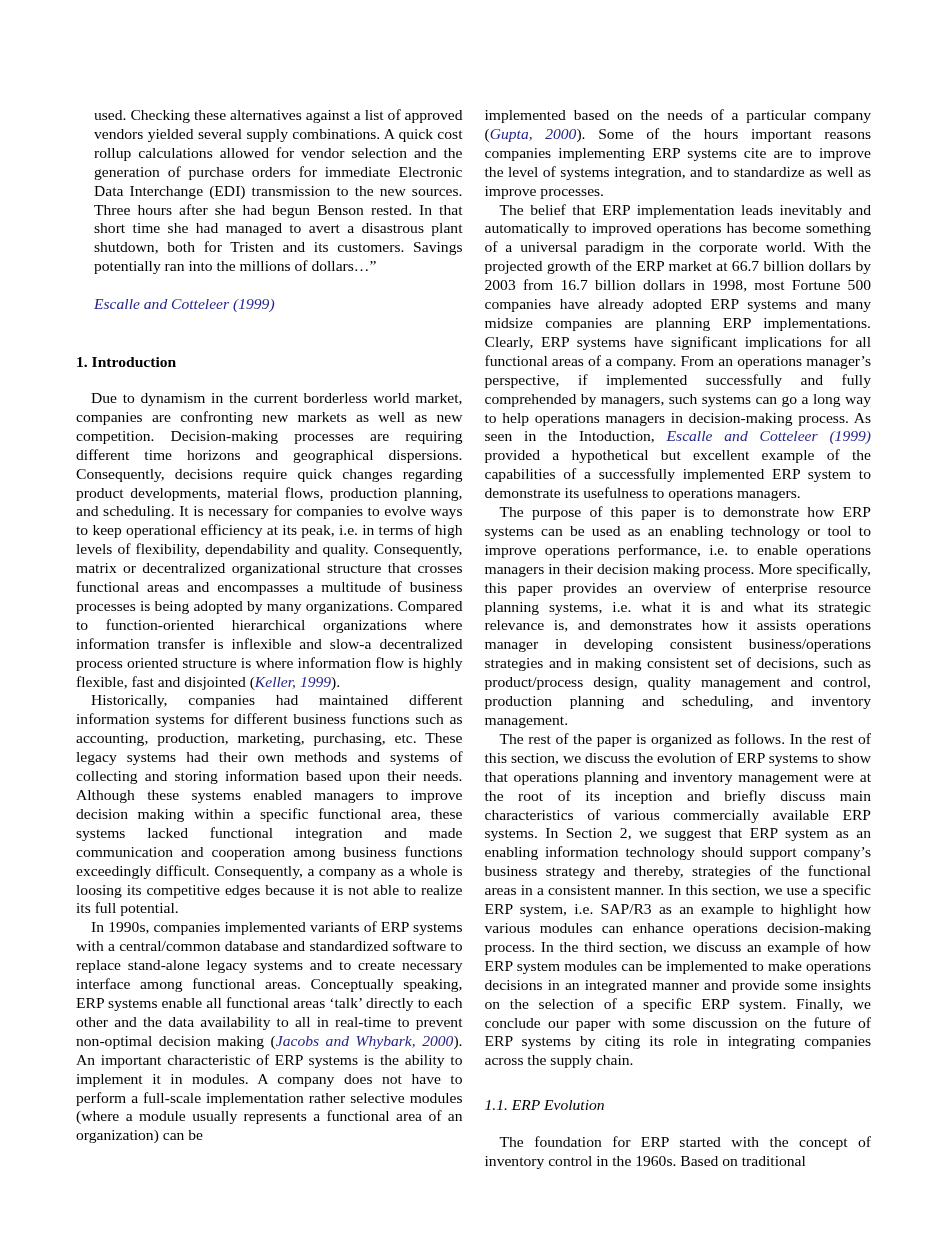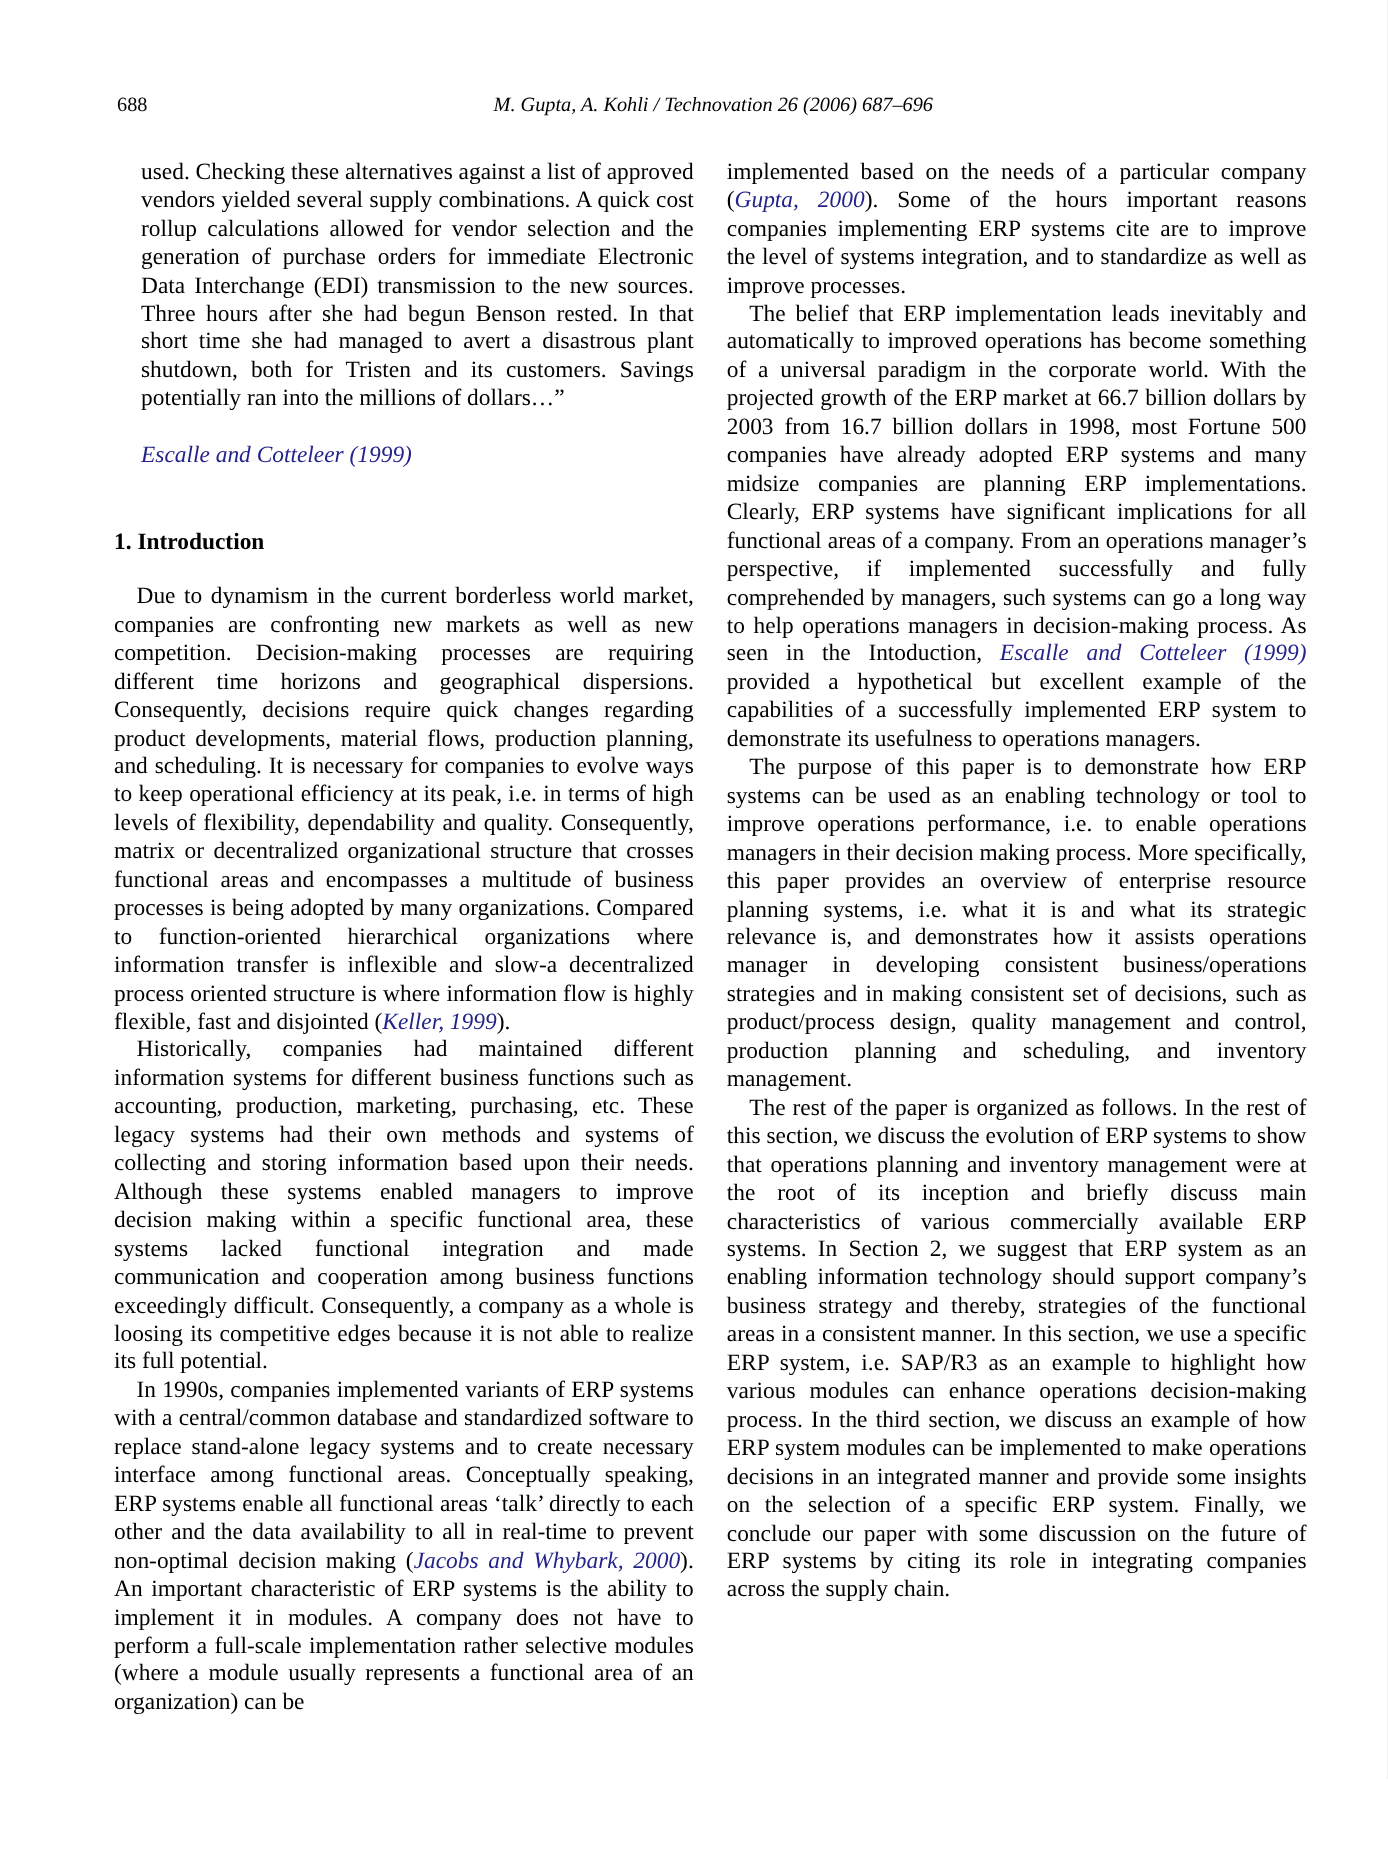--- a/index.html
+++ b/index.html
@@ -76,24 +76,20 @@
   }
   .indent {
     text-indent: 15px;
   }
 </style>
 </head>
 <body>
 
 <div class="page">
 
-  <div class="running-header">
-    <span class="page-num">688</span>
-    <div class="running-title">M. Gupta, A. Kohli / Technovation 26 (2006) 687–696</div>
-  </div>
 
   <main class="columns">
 
     <section class="col">
       <p class="quote">used. Checking these alternatives against a list of approved vendors yielded several supply combinations. A quick cost rollup calculations allowed for vendor selection and the generation of purchase orders for immediate Electronic Data Interchange (EDI) transmission to the new sources. Three hours after she had begun Benson rested. In that short time she had managed to avert a disastrous plant shutdown, both for Tristen and its customers. Savings potentially ran into the millions of dollars…”</p>
       <p class="quote-cite"><a class="ref-link" href="#">Escalle and Cotteleer (1999)</a></p>
 
       <h2 class="section-heading">1. Introduction</h2>
 
       <p class="body-para indent"><span>Due to dynamism in the current borderless world market, companies are confronting new markets as well as new competition. Decision-making processes are requiring different time horizons and geographical dispersions. Consequently, decisions require quick changes regarding product developments, material flows, production planning, and scheduling. It is necessary for companies to evolve ways to keep operational efficiency at its peak, i.e. in terms of high levels of flexibility, dependability and quality. Consequently, matrix or decentralized organizational structure that crosses functional areas and encompasses a multitude of business processes is being adopted by many organizations. Compared to function-oriented hierarchical organizations where information transfer is inflexible and slow-a decentralized process oriented structure is where information flow is highly flexible, fast and disjointed (</span><a class="ref-link" href="#">Keller, 1999</a><span>).</span></p>
@@ -105,18 +101,20 @@
 
     <section class="col">
       <p class="body-para"><span>implemented based on the needs of a particular company (</span><a class="ref-link" href="#">Gupta, 2000</a><span>). Some of the hours important reasons companies implementing ERP systems cite are to improve the level of systems integration, and to standardize as well as improve processes.</span></p>
 
       <p class="body-para indent"><span>The belief that ERP implementation leads inevitably and automatically to improved operations has become something of a universal paradigm in the corporate world. With the projected growth of the ERP market at 66.7 billion dollars by 2003 from 16.7 billion dollars in 1998, most Fortune 500 companies have already adopted ERP systems and many midsize companies are planning ERP implementations. Clearly, ERP systems have significant implications for all functional areas of a company. From an operations manager’s perspective, if implemented successfully and fully comprehended by managers, such systems can go a long way to help operations managers in decision-making process. As seen in the Intoduction, </span><a class="ref-link" href="#">Escalle and Cotteleer (1999)</a><span> provided a hypothetical but excellent example of the capabilities of a successfully implemented ERP system to demonstrate its usefulness to operations managers.</span></p>
 
       <p class="body-para indent">The purpose of this paper is to demonstrate how ERP systems can be used as an enabling technology or tool to improve operations performance, i.e. to enable operations managers in their decision making process. More specifically, this paper provides an overview of enterprise resource planning systems, i.e. what it is and what its strategic relevance is, and demonstrates how it assists operations manager in developing consistent business/operations strategies and in making consistent set of decisions, such as product/process design, quality management and control, production planning and scheduling, and inventory management.</p>
 
       <p class="body-para indent">The rest of the paper is organized as follows. In the rest of this section, we discuss the evolution of ERP systems to show that operations planning and inventory management were at the root of its inception and briefly discuss main characteristics of various commercially available ERP systems. In Section 2, we suggest that ERP system as an enabling information technology should support company’s business strategy and thereby, strategies of the functional areas in a consistent manner. In this section, we use a specific ERP system, i.e. SAP/R3 as an example to highlight how various modules can enhance operations decision-making process. In the third section, we discuss an example of how ERP system modules can be implemented to make operations decisions in an integrated manner and provide some insights on the selection of a specific ERP system. Finally, we conclude our paper with some discussion on the future of ERP systems by citing its role in integrating companies across the supply chain.</p>
 
+      <h3 class="subsection-heading">1.1. ERP Evolution</h3>
 
+      <p class="body-para indent">The foundation for ERP started with the concept of inventory control in the 1960s. Based on traditional</p>
     </section>
 
   </main>
 
 </div>
 
 </body></html>

